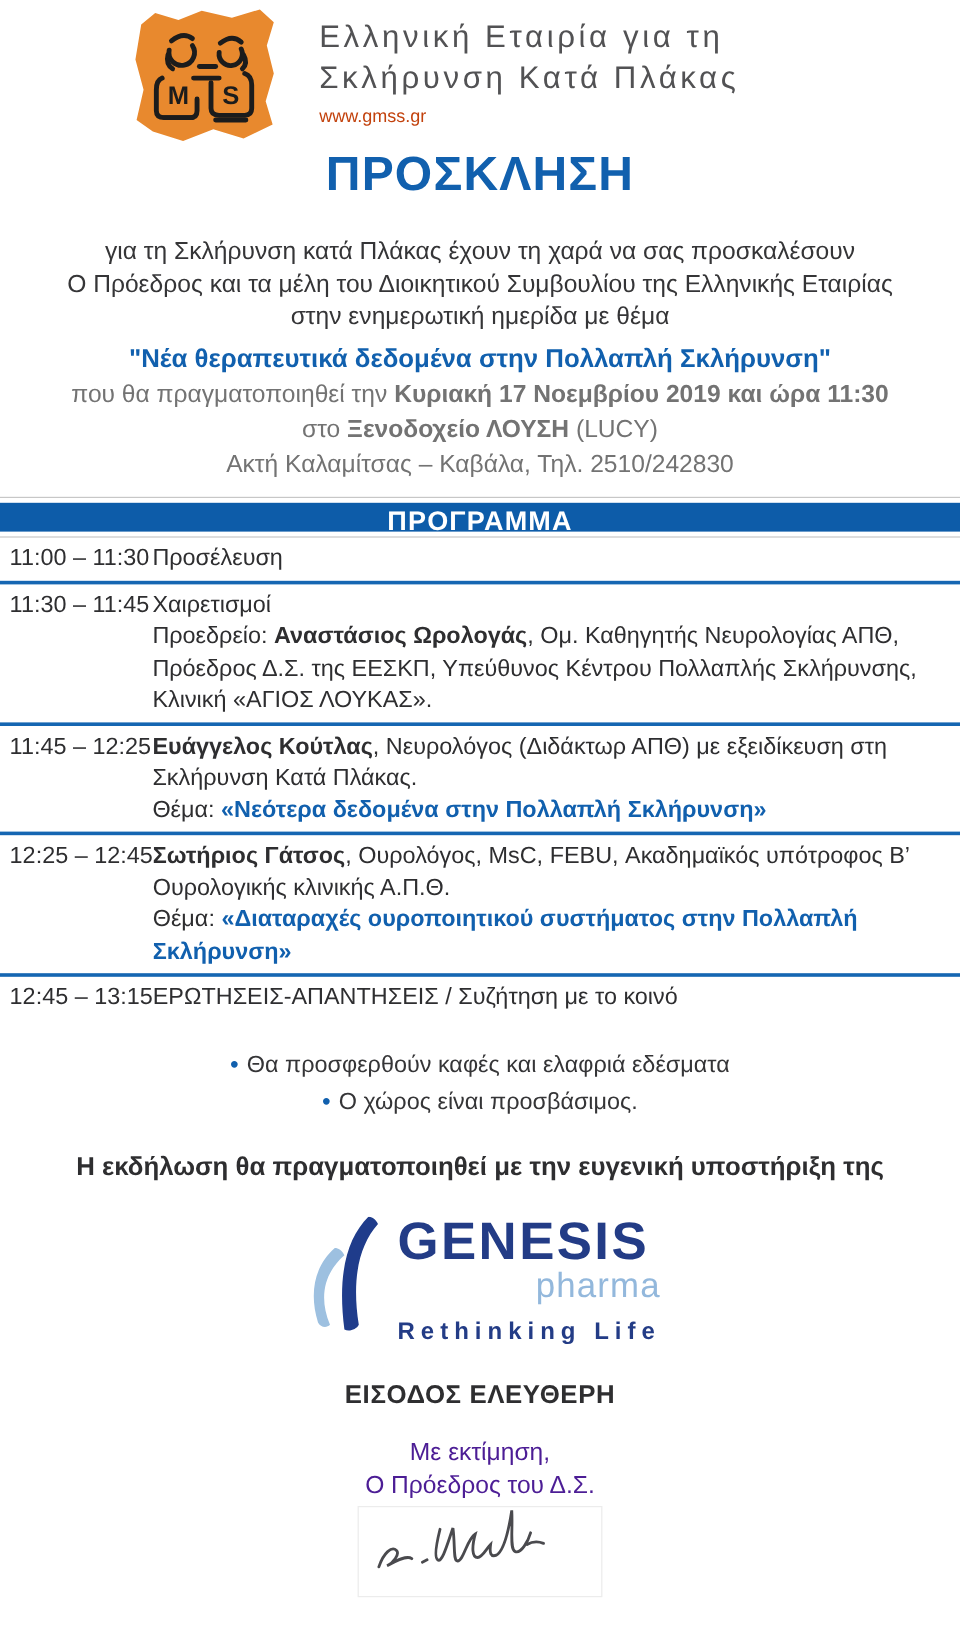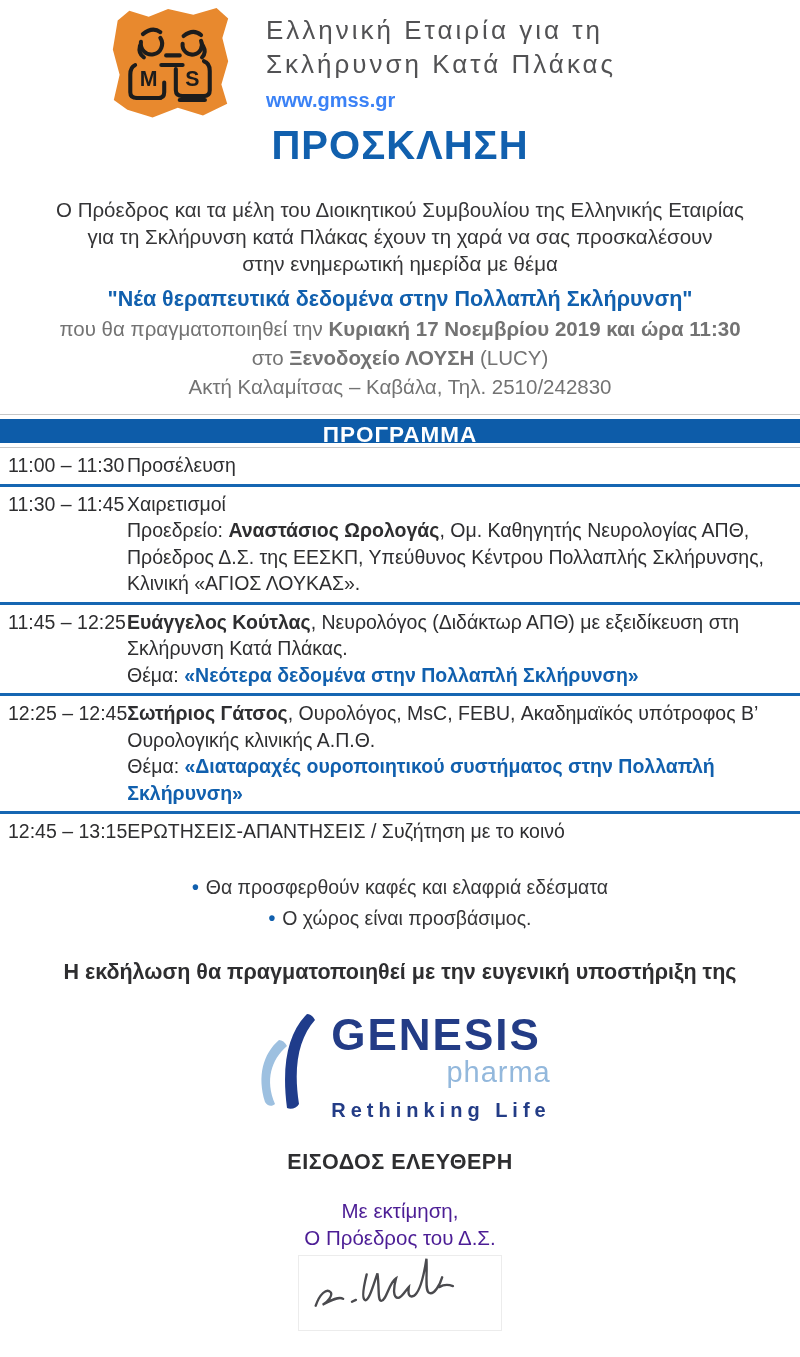--- a/index.html
+++ b/index.html
@@ -14,21 +14,21 @@
   *{margin:0;padding:0;box-sizing:border-box;}
   html,body{background:#ffffff;}
   body{font-family:"Liberation Sans","DejaVu Sans",sans-serif;color:var(--dark);}
   .page{width:800px;height:1357px;margin:0 auto;background:#fff;overflow:hidden;position:relative;}
 
   
   .header{display:flex;align-items:flex-start;padding:5px 0 0 108px;}
   .ms-logo{width:126px;height:118px;flex:0 0 auto;}
   .org-block{margin-left:32px;padding-top:8px;}
   .org-line{font-size:26px;letter-spacing:3px;color:var(--gray);line-height:34px;transform-origin:left;}
-  .website{font-size:20px;font-weight:bold;color:#3b82f6;margin-top:8px;}
+  .website{font-size:15px;font-weight:normal;color:#c2410c;margin-top:8px;}
 
   
   .title{color:var(--accent);font-weight:bold;font-size:40px;text-align:center;letter-spacing:1px;}
   .intro{margin-top:28px;text-align:center;font-size:20.5px;line-height:27px;color:#353537;}
   .theme-line{margin-top:8px;text-align:center;font-size:21.5px;line-height:28px;font-weight:bold;color:var(--accent);}
   .center-line{text-align:center;font-size:20.5px;line-height:27px;color:#737373;}
   .mt2{margin-top:2px;}
   .b{font-weight:bold;}
   .blue{color:var(--accent);}
 
@@ -91,22 +91,22 @@
     <div class="org-block">
       <div class="org-line">Ελληνική Εταιρία για τη</div>
       <div class="org-line">Σκλήρυνση Κατά Πλάκας</div>
       <div class="website">www.gmss.gr</div>
     </div>
   </div>
 
   <div class="title">ΠΡΟΣΚΛΗΣΗ</div>
 
   <div class="intro">
+    <div>για τη Σκλήρυνση κατά Πλάκας  έχουν τη χαρά να σας προσκαλέσουν</div>
     <div>Ο  Πρόεδρος και τα μέλη του Διοικητικού Συμβουλίου της Ελληνικής Εταιρίας</div>
-    <div>για τη Σκλήρυνση κατά Πλάκας  έχουν τη χαρά να σας προσκαλέσουν</div>
     <div>στην ενημερωτική ημερίδα με θέμα</div>
   </div>
 
   <div class="theme-line">"Νέα θεραπευτικά δεδομένα στην Πολλαπλή Σκλήρυνση"</div>
   <div class="center-line mt2"><span>που θα πραγματοποιηθεί την </span><span class="b">Κυριακή  17 Νοεμβρίου 2019 και ώρα 11:30</span></div>
   <div class="center-line mt2"><span>στο  </span><span class="b">Ξενοδοχείο ΛΟΥΣΗ</span><span> (LUCY)</span></div>
   <div class="center-line mt2">Ακτή Καλαμίτσας  – Καβάλα, Τηλ. 2510/242830</div>
 
   <div class="program">
     <div class="hairline"></div>

